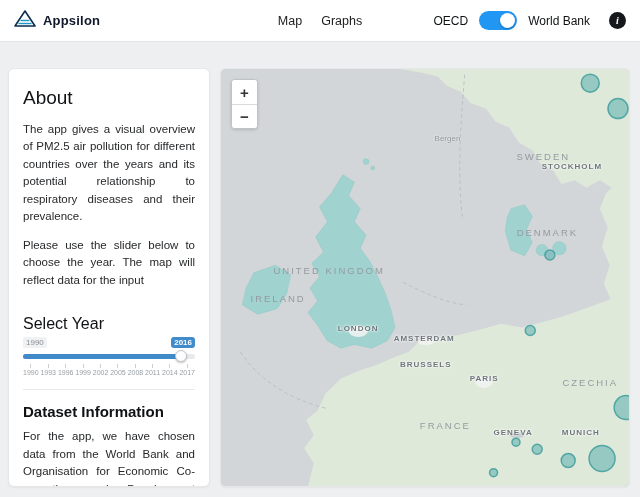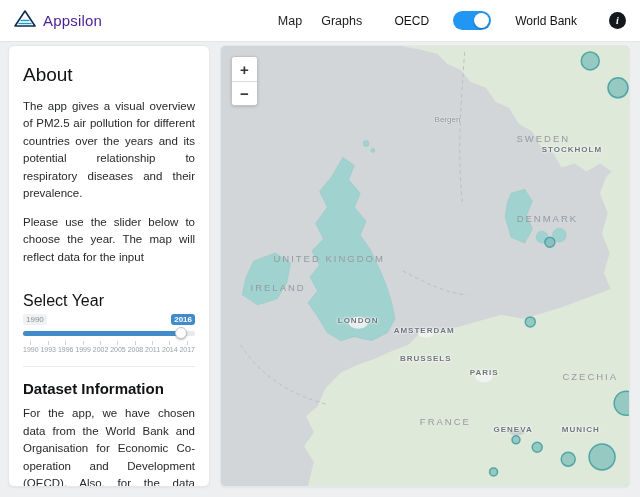--- a/index.html
+++ b/index.html
@@ -3,31 +3,31 @@
 <meta charset="utf-8">
 <style>
   *{box-sizing:border-box;margin:0;padding:0}
   html,body{width:640px;height:497px}
   body{font-family:"Liberation Sans","DejaVu Sans",sans-serif;background:#edeff1;overflow:hidden}
   .app{width:640px;height:497px;display:flex;flex-direction:column}
 
   
   header{flex:0 0 42px;height:42px;background:#fff;border-bottom:1px solid #e4e6e8;display:flex;align-items:center;padding:0 14px;position:relative;z-index:10}
   .brand{display:flex;align-items:center;gap:7px}
-  .brand-name{font-size:15px;font-weight:400;color:#4c1d95;letter-spacing:.2px}
+  .brand-name{font-size:13px;font-weight:700;color:#0f172a;letter-spacing:.2px}
   nav.center{position:absolute;left:50%;transform:translateX(-50%);display:flex;gap:19px}
   .nav-item{font-size:12.5px;color:#1d1d1f;cursor:pointer}
-  .right{margin-left:auto;display:flex;align-items:center;gap:24px}
+  .right{margin-left:auto;display:flex;align-items:center;gap:11px}
   .src-label{font-size:12px;color:#101214;font-weight:500}
   .toggle{width:38px;height:19px;border-radius:10px;background:var(--accent-blue,#2196f3);position:relative;cursor:pointer;flex:0 0 38px}
   .knob{position:absolute;top:2px;left:21px;width:15px;height:15px;border-radius:50%;background:#fff;box-shadow:0 1px 2px rgba(0,0,0,.3)}
   .info-btn{width:17px;height:17px;border-radius:50%;background:#15181b;color:#fff;font-size:10px;font-weight:700;display:flex;align-items:center;justify-content:center;margin-left:8px;font-family:"Liberation Serif",serif;font-style:italic;cursor:pointer}
 
   
-  .content{flex:1;display:flex;gap:10px;padding:3px 10px 10px 8px;min-height:0}
+  .content{flex:1;display:flex;gap:10px;padding:26px 10px 10px 8px;min-height:0}
   .card{background:#fff;border:1px solid #e5e7e9;border-radius:6px;box-shadow:0 1px 2px rgba(0,0,0,.05)}
 
   
   aside{width:202px;flex:0 0 202px;padding:16px 14px 10px;overflow:hidden}
   h1.about{font-size:19px;font-weight:500;color:#101214;margin:2px 0 12px}
   p.body-text{font-size:11.5px;line-height:1.52;color:#26282a;text-align:justify;margin-bottom:11px}
   .slider-label{font-size:16px;color:#101214;margin:26px 0 4px}
   .irs{position:relative;height:44px;margin-top:2px}
   .irs-min{position:absolute;left:0;top:0;font-size:8px;color:#8b8f93;background:#f0f1f2;padding:0 3px;border-radius:2px;line-height:11px}
   .irs-value{position:absolute;right:0;top:0;font-size:8px;color:#fff;background:var(--slider-blue,#428bca);padding:0 3px;border-radius:3px;line-height:11px;font-weight:700;cursor:pointer}

